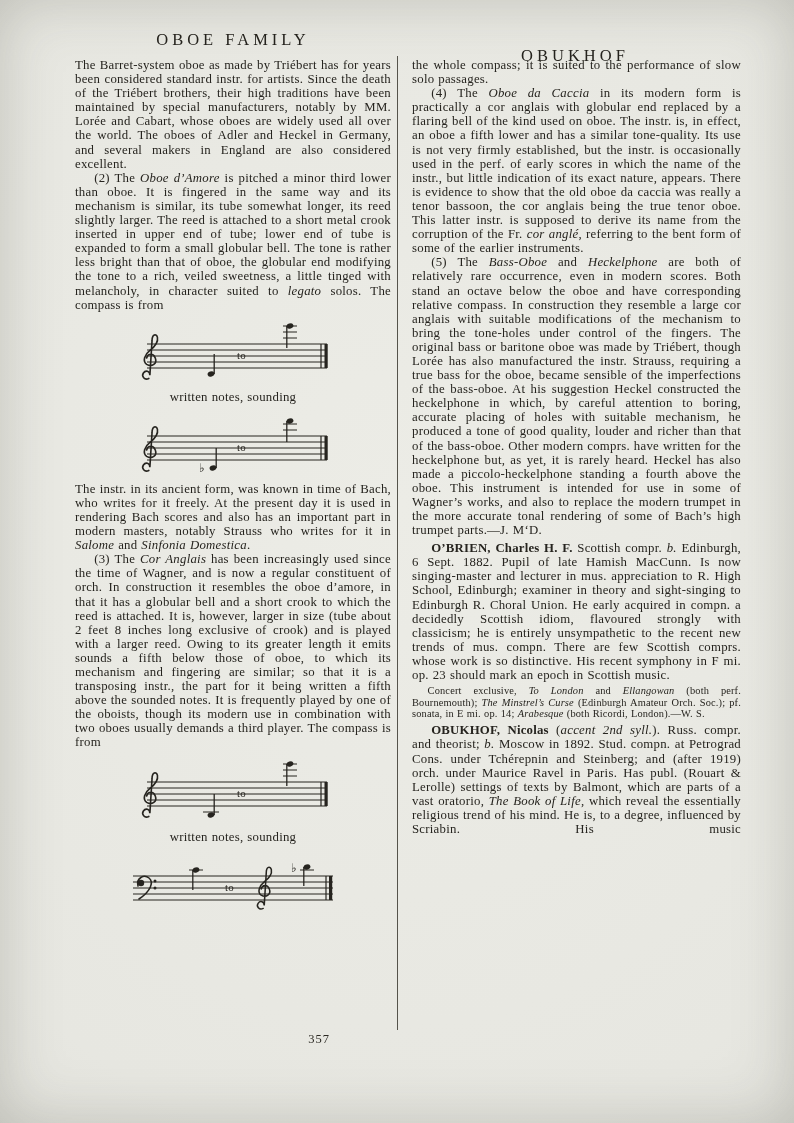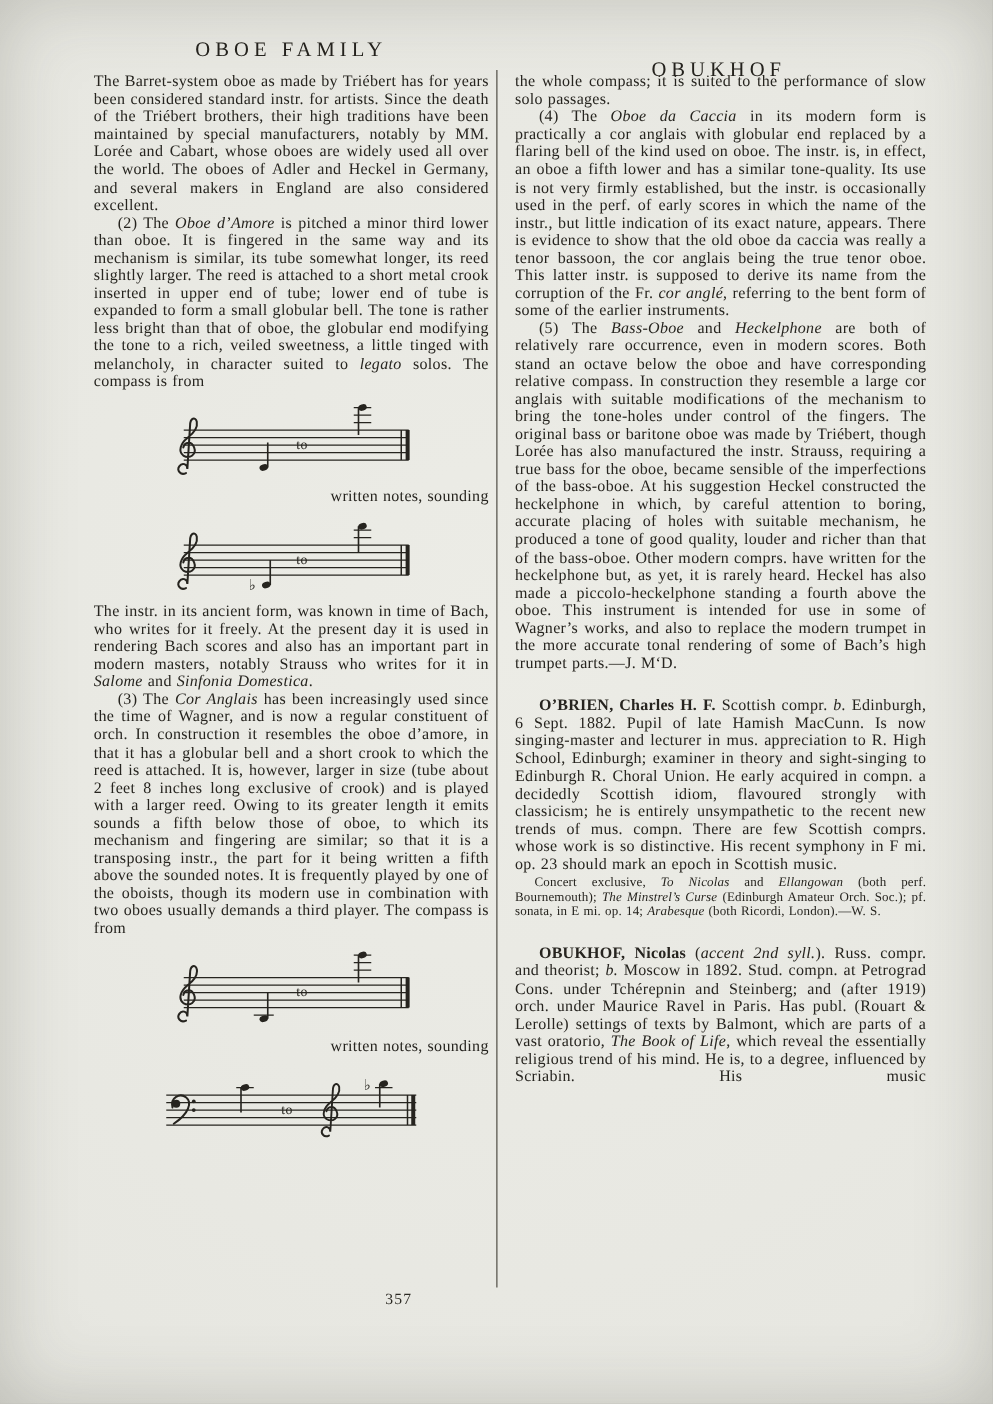--- a/index.html
+++ b/index.html
@@ -19,24 +19,24 @@
   .head-right{left:410px;width:330px;margin-top:16px;}
   .divider{position:absolute;left:397px;top:56px;width:1px;height:974px;background:#55534b;}
   .col{
     position:absolute;top:58px;font-size:12.8px;line-height:14.1px;
     text-align:justify;letter-spacing:.25px;word-spacing:.5px;overflow:hidden;
   }
   .col-left{left:75px;width:316px;height:996px;}
   .col-right{left:412px;width:329px;height:974px;}
   p{margin:0;padding:0;}
   .ind{text-indent:1.5em;}
-  .entry{margin-top:20px;}
+  .entry{margin-top:4px;}
   .lastfull{text-align-last:justify;}
   .smalltext{font-size:10.4px;line-height:11.4px;letter-spacing:.15px;margin:3px 0 3px;}
-  .caption{text-align:right;text-indent:0;margin:2px 0 2px;}
+  .caption{text-align:center;text-indent:0;margin:2px 0 2px;}
   .music{display:block;margin:6px auto 4px;}
   .footer{
     position:absolute;left:0;top:1032px;width:638px;text-align:center;
     font-size:12.5px;letter-spacing:1px;color:#2b2923;
   }
   i{font-style:italic;}
   b{font-weight:bold;letter-spacing:.2px;}
   svg .ink{stroke:#26241f;}
   svg text{font-family:"Liberation Serif",serif;font-size:11px;fill:#26241f;}
   svg .flat{font-size:12px;}
@@ -184,18 +184,18 @@
       </g>
     </svg>
 
   </div>
 
   <div class="col col-right">
     <p><span>the whole compass; it is suited to the performance of slow solo passages.</span></p>
     <p class="ind"><span>(4) The </span><i>Oboe da Caccia</i><span> in its modern form is practically a cor anglais with globular end replaced by a flaring bell of the kind used on oboe. The instr. is, in effect, an oboe a fifth lower and has a similar tone-quality. Its use is not very firmly established, but the instr. is occasionally used in the perf. of early scores in which the name of the instr., but little indication of its exact nature, appears. There is evidence to show that the old oboe da caccia was really a tenor bassoon, the cor anglais being the true tenor oboe. This latter instr. is supposed to derive its name from the corruption of the Fr. </span><i>cor anglé</i><span>, referring to the bent form of some of the earlier instruments.</span></p>
     <p class="ind"><span>(5) The </span><i>Bass-Oboe</i><span> and </span><i>Heckelphone</i><span> are both of relatively rare occurrence, even in modern scores. Both stand an octave below the oboe and have corresponding relative compass. In construction they resemble a large cor anglais with suitable modifications of the mechanism to bring the tone-holes under control of the fingers. The original bass or baritone oboe was made by Triébert, though Lorée has also manufactured the instr. Strauss, requiring a true bass for the oboe, became sensible of the imperfections of the bass-oboe. At his suggestion Heckel constructed the heckelphone in which, by careful attention to boring, accurate placing of holes with suitable mechanism, he produced a tone of good quality, louder and richer than that of the bass-oboe. Other modern comprs. have written for the heckelphone but, as yet, it is rarely heard. Heckel has also made a piccolo-heckelphone standing a fourth above the oboe. This instrument is intended for use in some of Wagner’s works, and also to replace the modern trumpet in the more accurate tonal rendering of some of Bach’s high trumpet parts.—J. M‘D.</span></p>
     <p class="ind entry"><b>O’BRIEN, Charles H. F.</b><span> Scottish compr. </span><i>b.</i><span> Edinburgh, 6 Sept. 1882. Pupil of late Hamish MacCunn. Is now singing-master and lecturer in mus. appreciation to R. High School, Edinburgh; examiner in theory and sight-singing to Edinburgh R. Choral Union. He early acquired in compn. a decidedly Scottish idiom, flavoured strongly with classicism; he is entirely unsympathetic to the recent new trends of mus. compn. There are few Scottish comprs. whose work is so distinctive. His recent symphony in F mi. op. 23 should mark an epoch in Scottish music.</span></p>
-    <p class="ind smalltext"><span>Concert exclusive, </span><i>To Nicolas</i><span> and </span><i>Ellangowan</i><span> (both perf. Bournemouth); </span><i>The Minstrel’s Curse</i><span> (Edinburgh Amateur Orch. Soc.); pf. sonata, in E mi. op. 14; </span><i>Arabesque</i><span> (both Ricordi, London).—W. S.</span></p>
+    <p class="ind smalltext"><span>Concert exclusive, </span><i>To London</i><span> and </span><i>Ellangowan</i><span> (both perf. Bournemouth); </span><i>The Minstrel’s Curse</i><span> (Edinburgh Amateur Orch. Soc.); pf. sonata, in E mi. op. 14; </span><i>Arabesque</i><span> (both Ricordi, London).—W. S.</span></p>
     <p class="ind entry lastfull"><b>OBUKHOF, Nicolas</b><span> (</span><i>accent 2nd syll.</i><span>). Russ. compr. and theorist; </span><i>b.</i><span> Moscow in 1892. Stud. compn. at Petrograd Cons. under Tchérepnin and Steinberg; and (after 1919) orch. under Maurice Ravel in Paris. Has publ. (Rouart &amp; Lerolle) settings of texts by Balmont, which are parts of a vast oratorio, </span><i>The Book of Life</i><span>, which reveal the essentially religious trend of his mind. He is, to a degree, influenced by Scriabin. His music</span></p>
   </div>
 
   <div class="footer">357</div>
 </div>
 
 </body></html>

